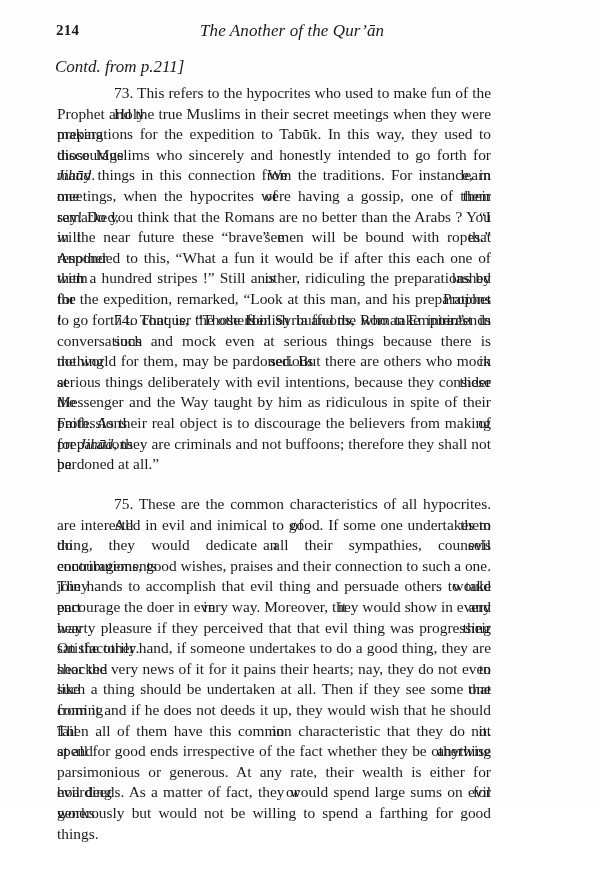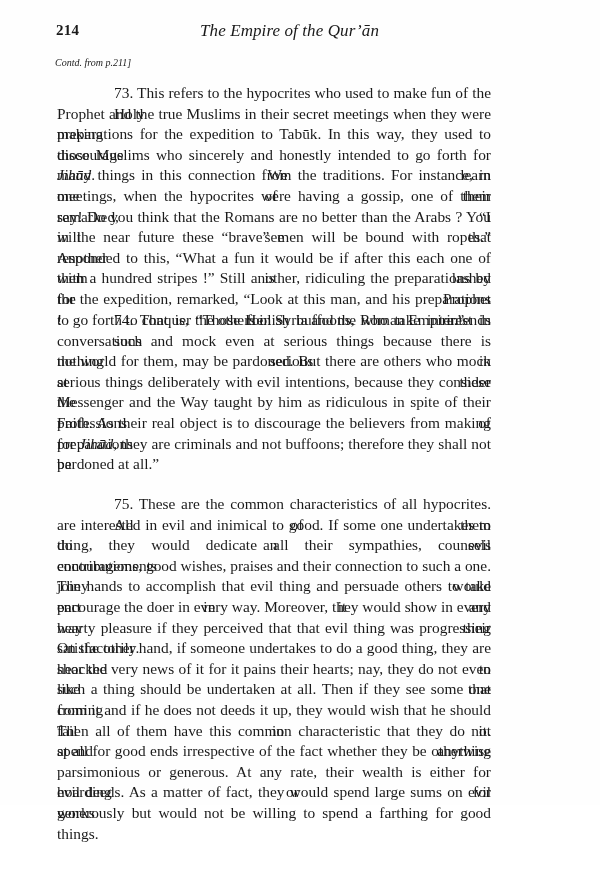--- a/index.html
+++ b/index.html
@@ -34,21 +34,21 @@
       left: 200px;
       top: 21px;
       font-size: 17px;
       font-style: italic;
       letter-spacing: 0.1px;
     }
     .continued {
       position: absolute;
       left: 55px;
       top: 57px;
-      font-size: 10px;
+      font-size: 17px;
       font-style: italic;
     }
     .text-block {
       position: absolute;
       left: 57px;
       width: 434px;
       font-size: 15.4px;
     }
     .line {
       display: block;
@@ -77,21 +77,21 @@
     .it { font-style: italic; }
     #para-73 { top: 83px; }
     #para-74 { top: 310px; }
     #para-75 { top: 494px; }
   </style>
 </head>
 <body>
 
 <div class="page">
   <div class="page-number">214</div>
-  <div class="running-head">The Empire of the Qur’ān</div>
+  <div class="running-head">The Another of the Qur’ān</div>
   <div class="continued">Contd. from p.211]</div>
 
   <div class="text-block" id="para-73">
       <span class="line indent">
         <span class="inner">73. This refers to the hypocrites who used to make fun of the Holy</span>
       </span>
       <span class="line">
         <span class="inner">Prophet and the true Muslims in their secret meetings when they were making</span>
       </span>
       <span class="line">

